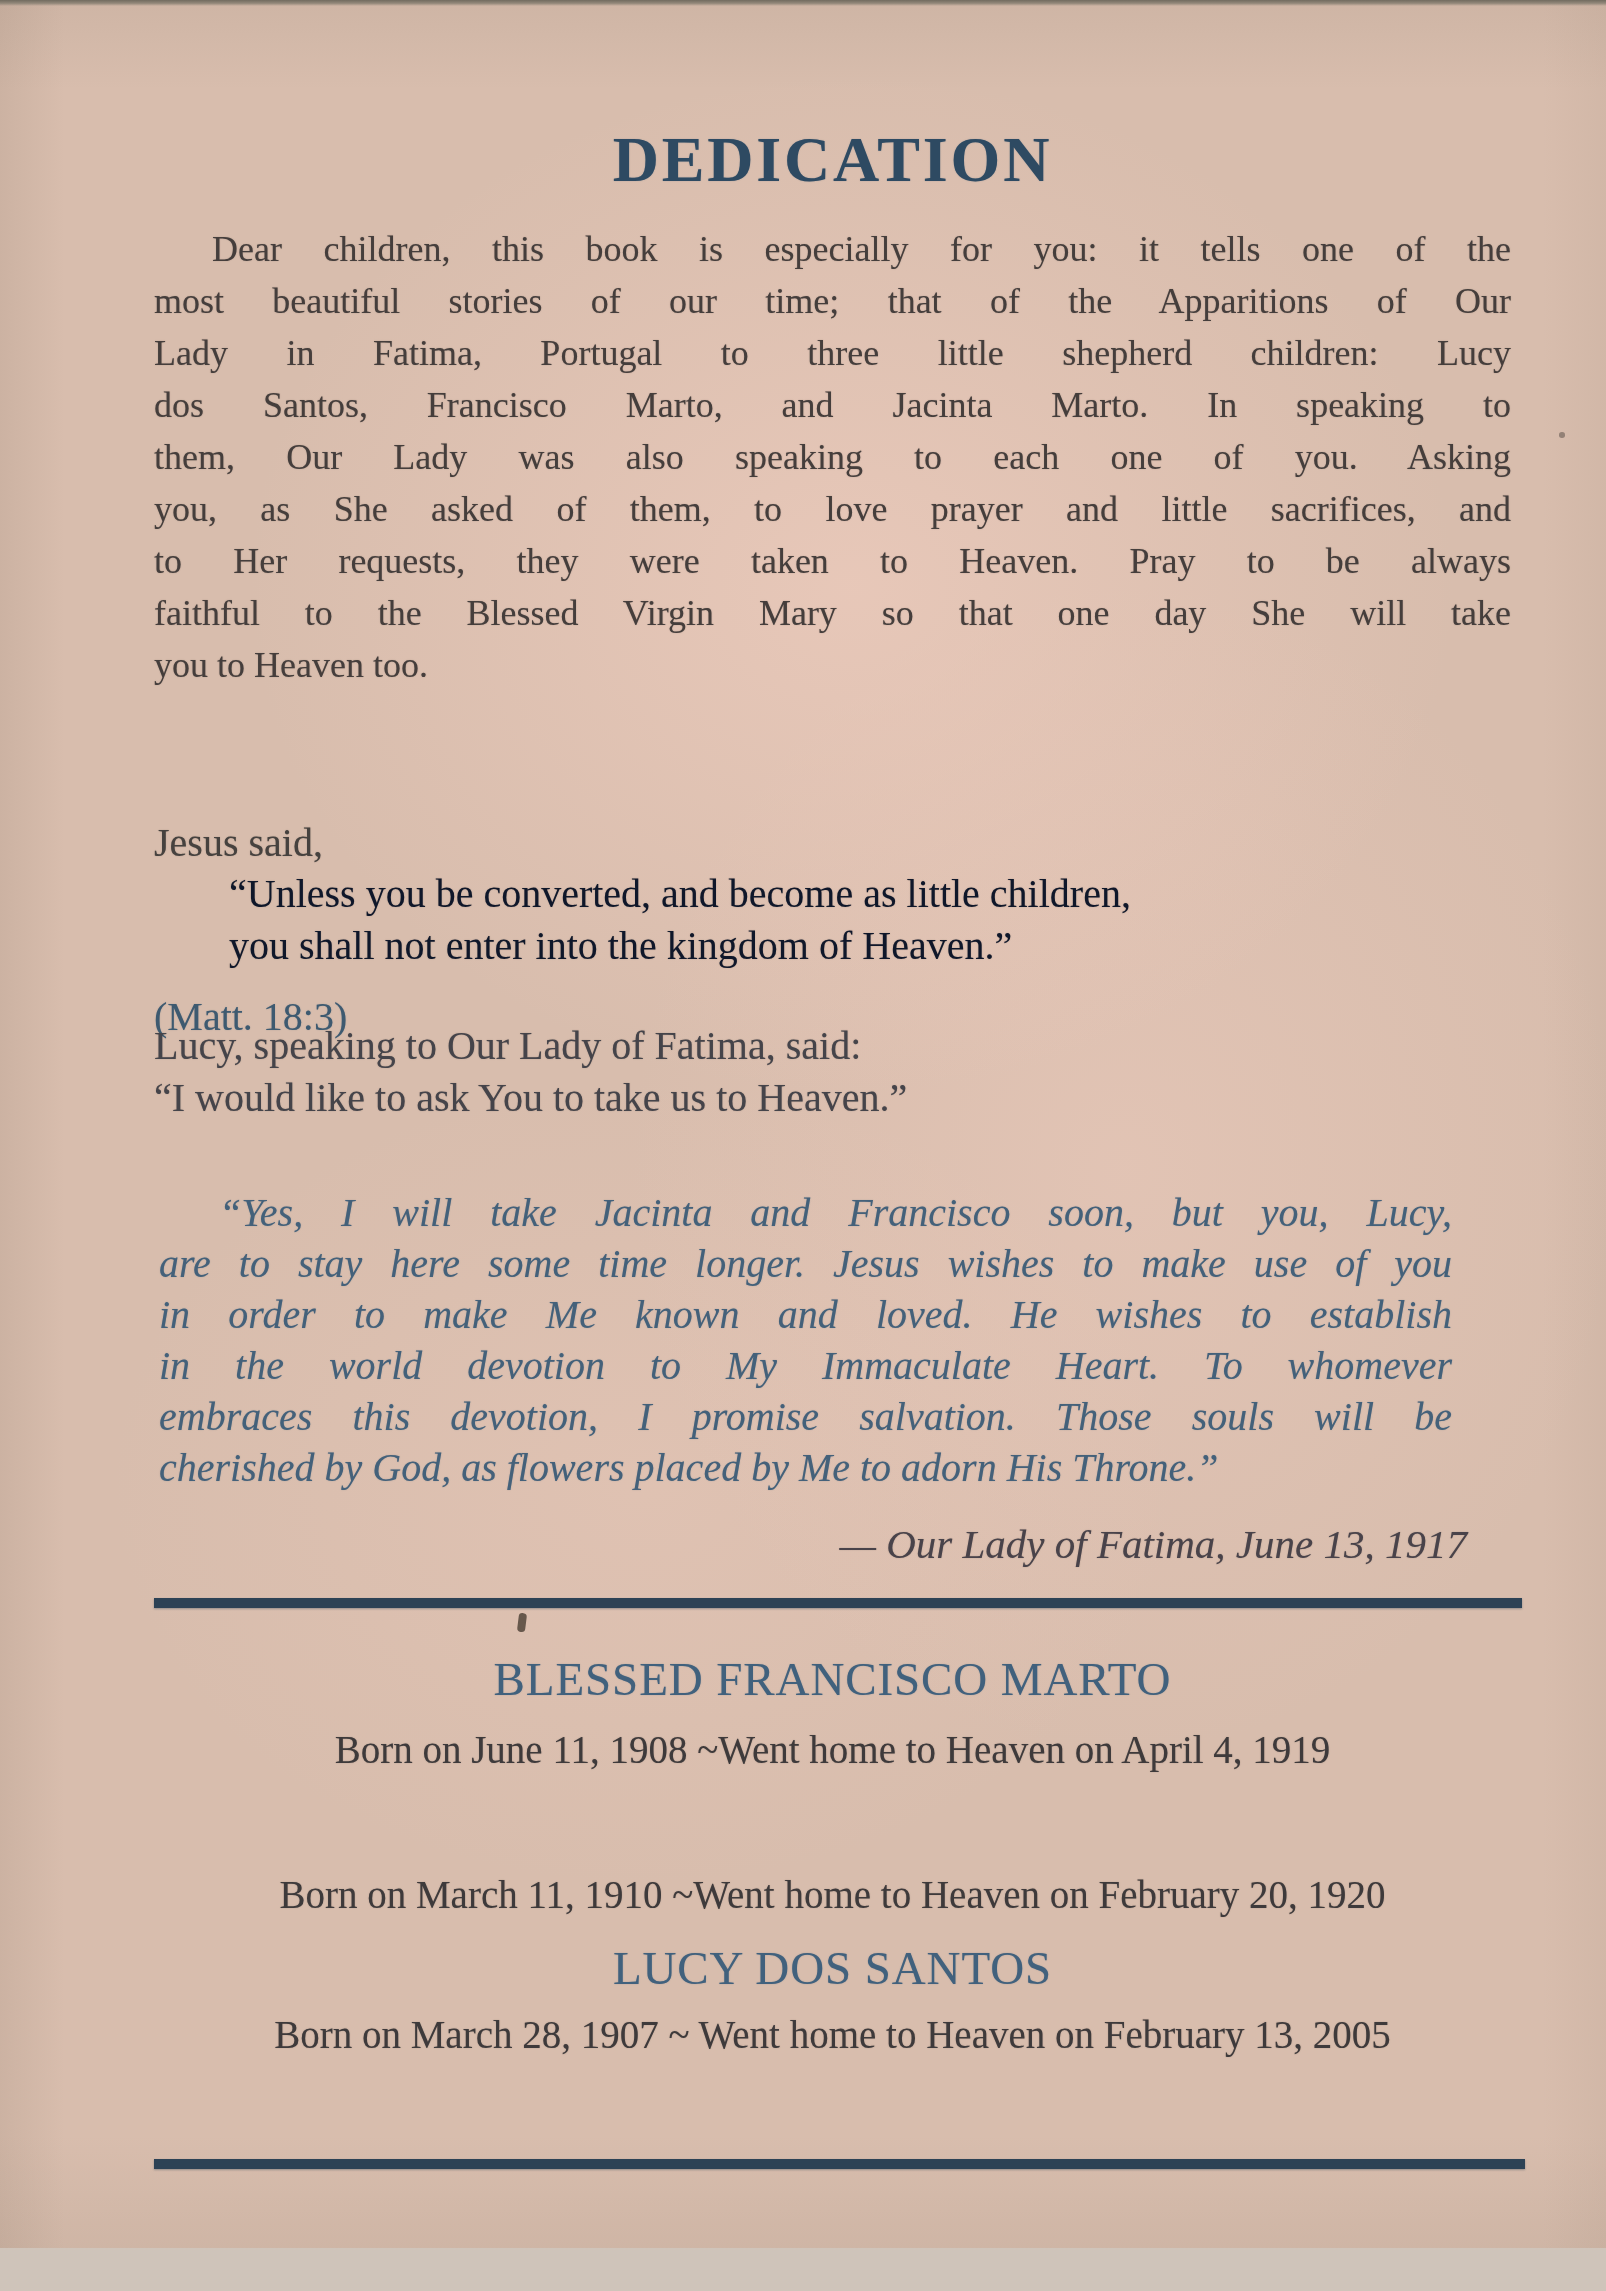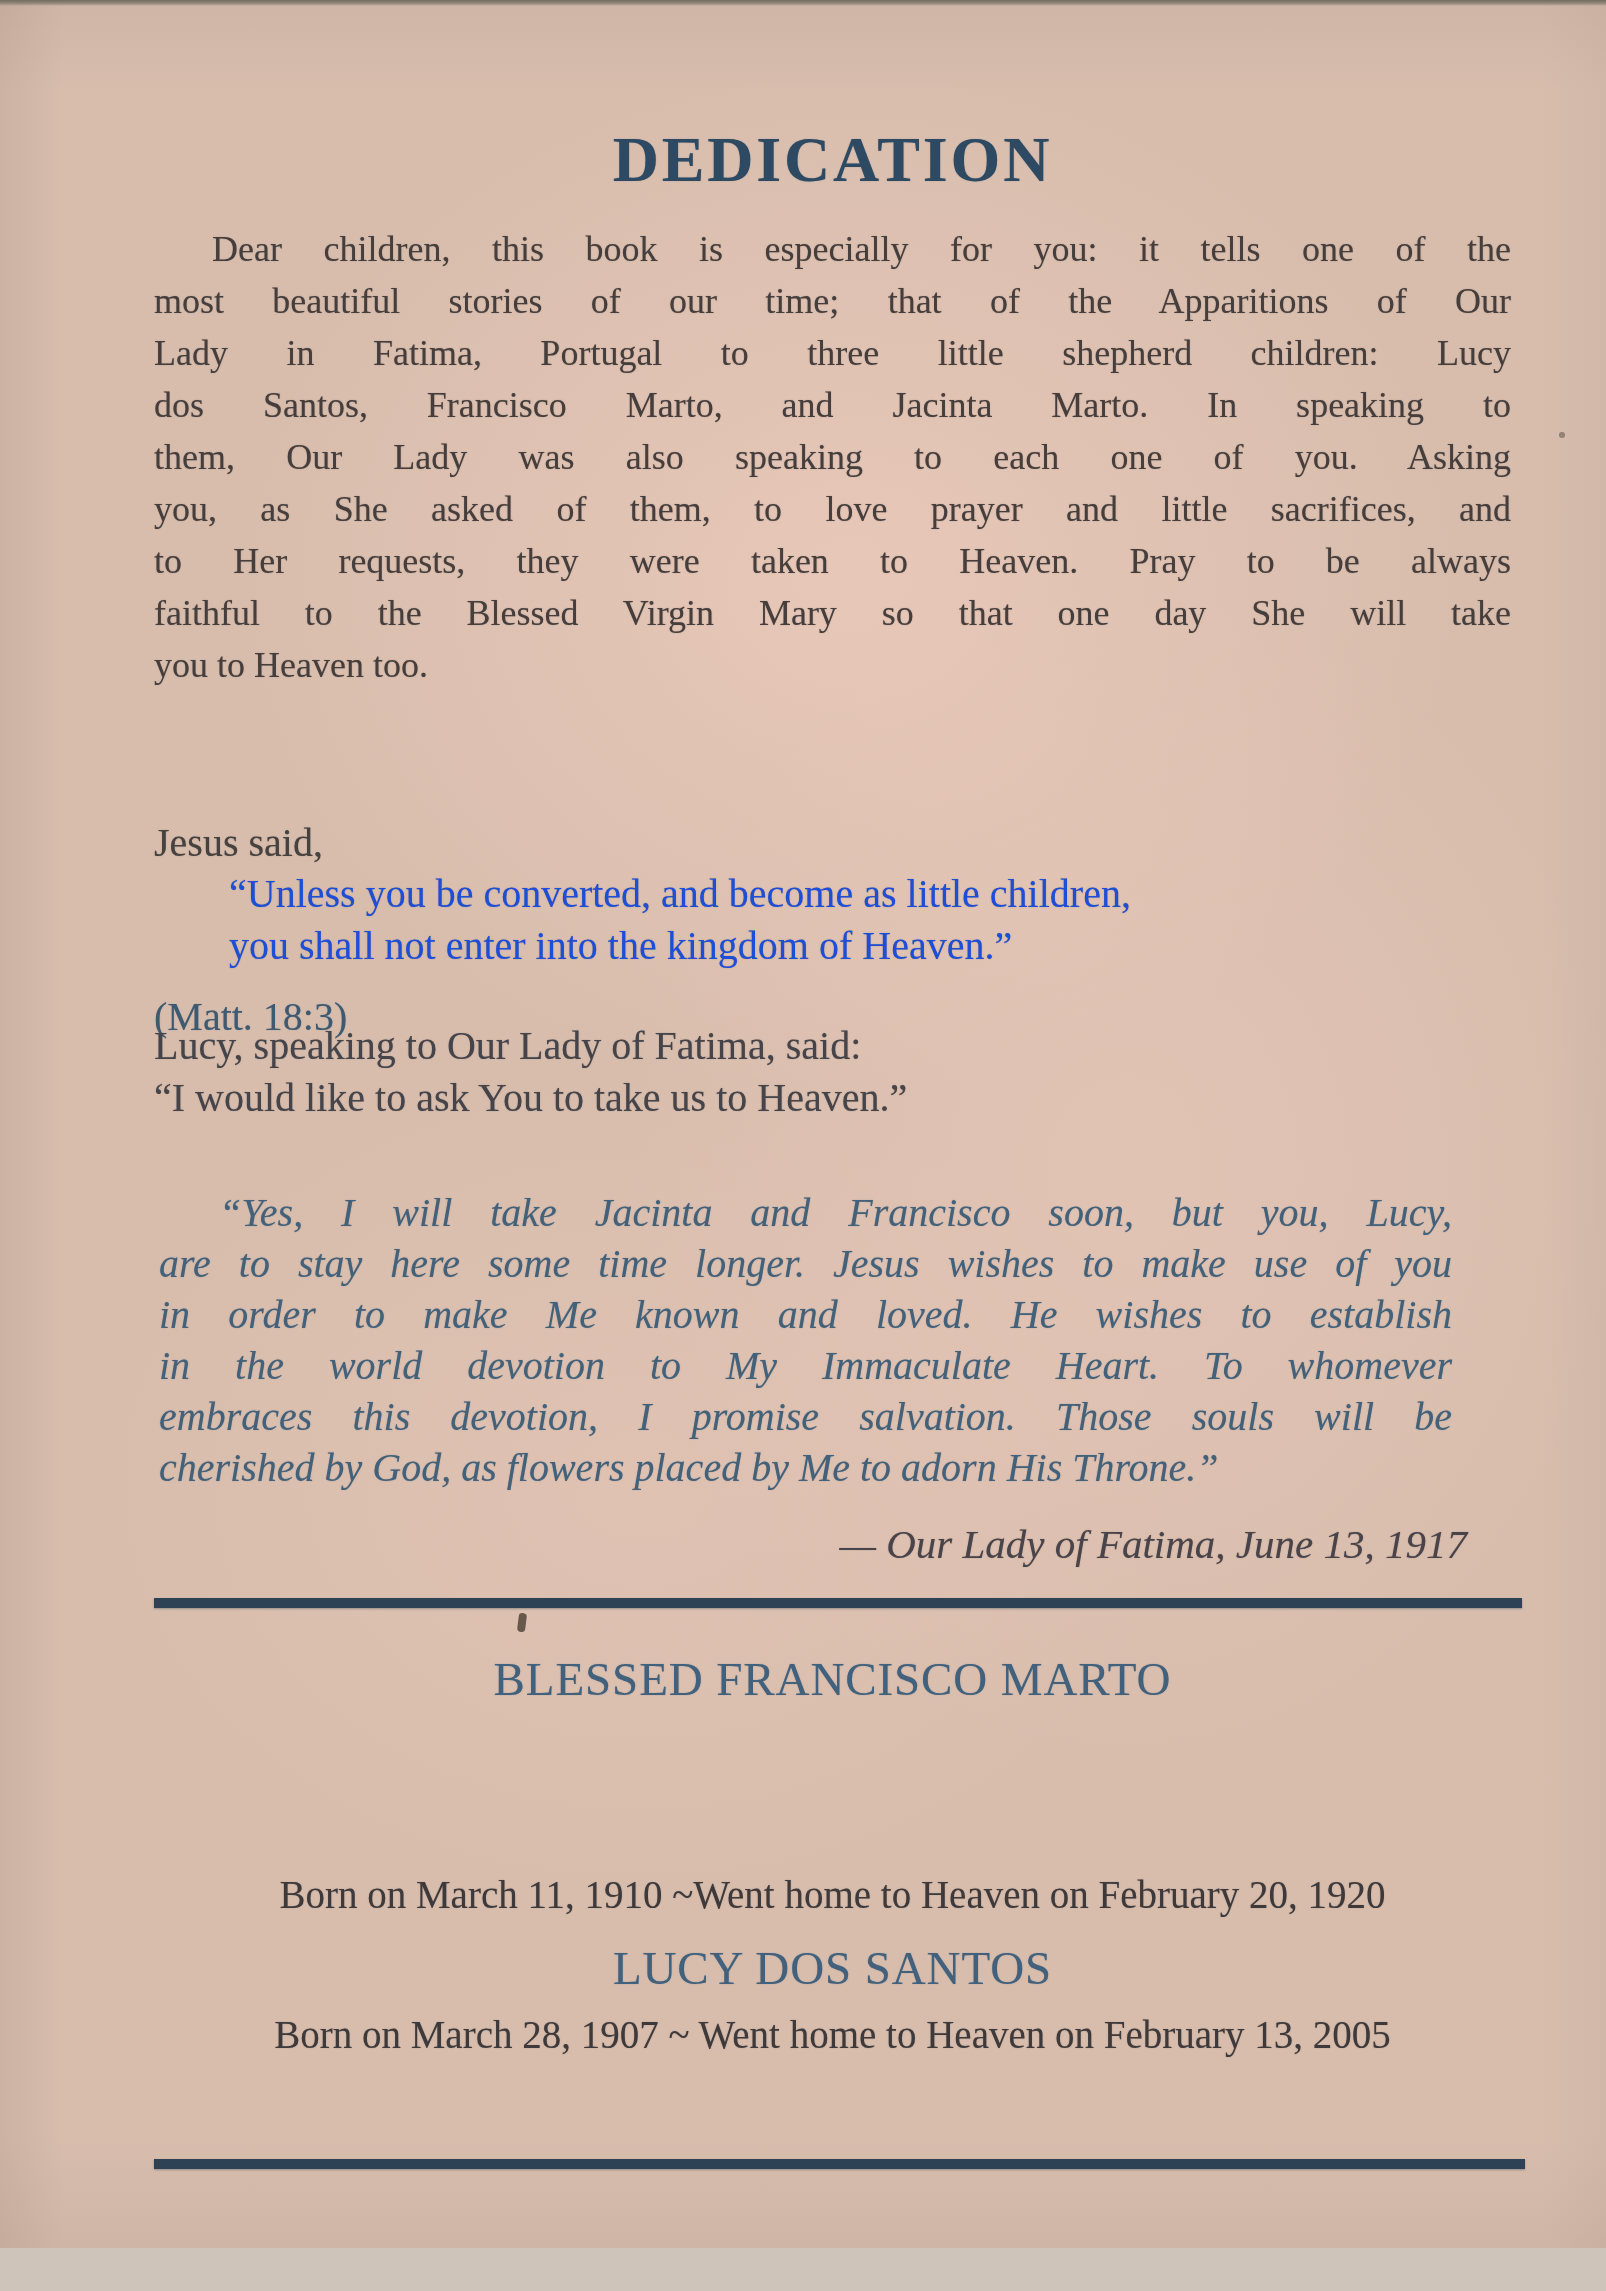--- a/index.html
+++ b/index.html
@@ -53,21 +53,21 @@
 
   .para { top: 223px; }
 
   .jesus-said {
     top: 817px; height: 52px; line-height: 52px;
     font-size: 40px; color: #46423f;
   }
   .jesus-quote { top: 868px; }
   .jesus-quote .qline {
     display: block; height: 52px; line-height: 52px;
-    padding-left: 75px; font-size: 40px; color: #1d4ed8;
+    padding-left: 75px; font-size: 40px; color: #0f172a;
   }
   .matt-ref {
     top: 991px; height: 52px; line-height: 52px;
     text-align: left; padding-right: 75px; box-sizing: border-box;
     font-size: 40px; color: #3e5a70;
   }
   .lucy-intro { top: 1020px; }
   .lucy-intro .lline {
     display: block; height: 52px; line-height: 52px;
     font-size: 40px; color: #45444a;
@@ -162,20 +162,21 @@
       <span class="iline soft-teal">embraces this devotion, I promise salvation. Those souls will be</span>
       <span class="iline last soft-teal">cherished by God, as flowers placed by Me to adorn His Throne.”</span>
     </div>
 
     <div class="abs attribution soft-dark">— Our Lady of Fatima, June 13, 1917</div>
 
     <div class="abs rule rule-1"></div>
     <div class="abs ink-mark"></div>
 
     <div class="abs memorial-name name-1 soft-teal">BLESSED FRANCISCO MARTO</div>
+    <div class="abs memorial-dates dates-1 soft-dark">Born on June 11, 1908 ~Went home to Heaven on April 4, 1919</div>
 
     <div class="abs memorial-dates dates-2 soft-dark">Born on March 11, 1910 ~Went home to Heaven on February 20, 1920</div>
 
     <div class="abs memorial-name name-3 soft-teal">LUCY DOS SANTOS</div>
     <div class="abs memorial-dates dates-3 soft-dark">Born on March 28, 1907 ~ Went home to Heaven on February 13, 2005</div>
 
     <div class="abs rule rule-2"></div>
 
     <div class="abs speck speck-1"></div>
     <div class="abs speck speck-2"></div>

